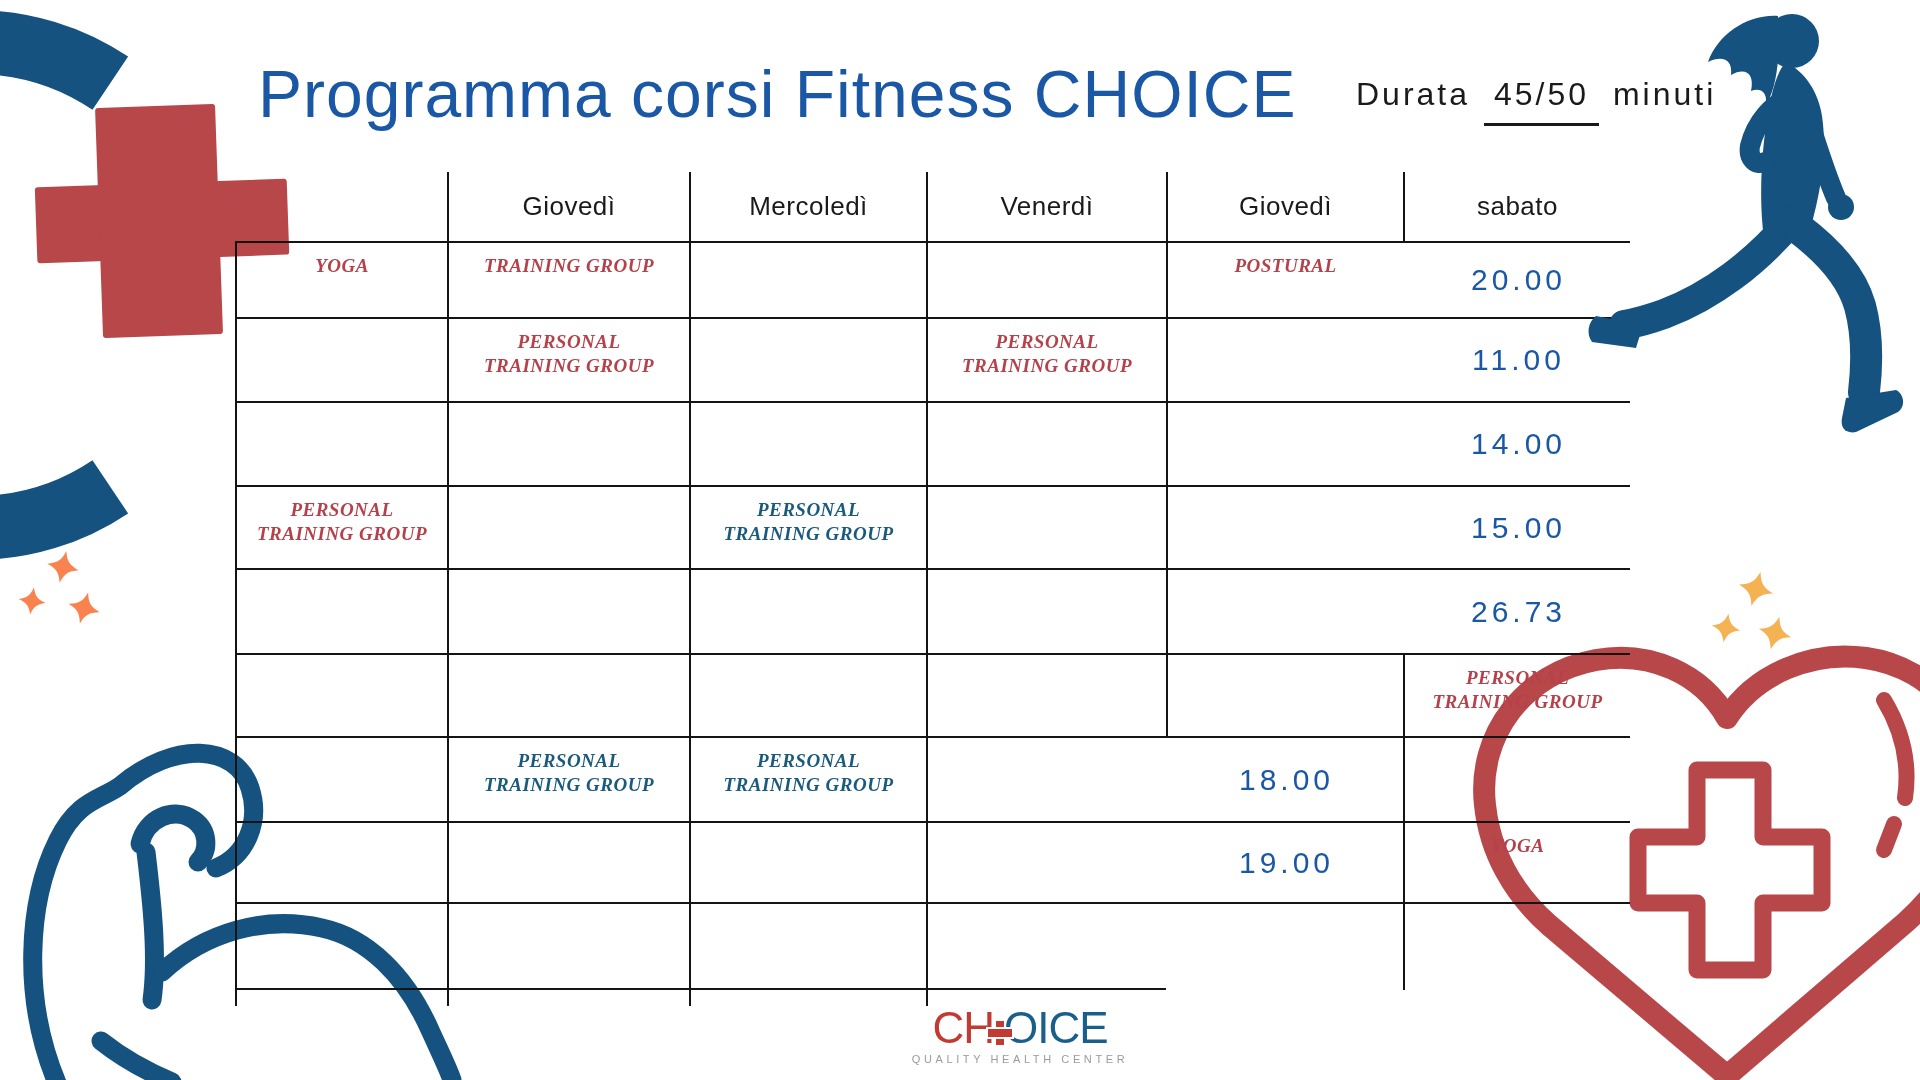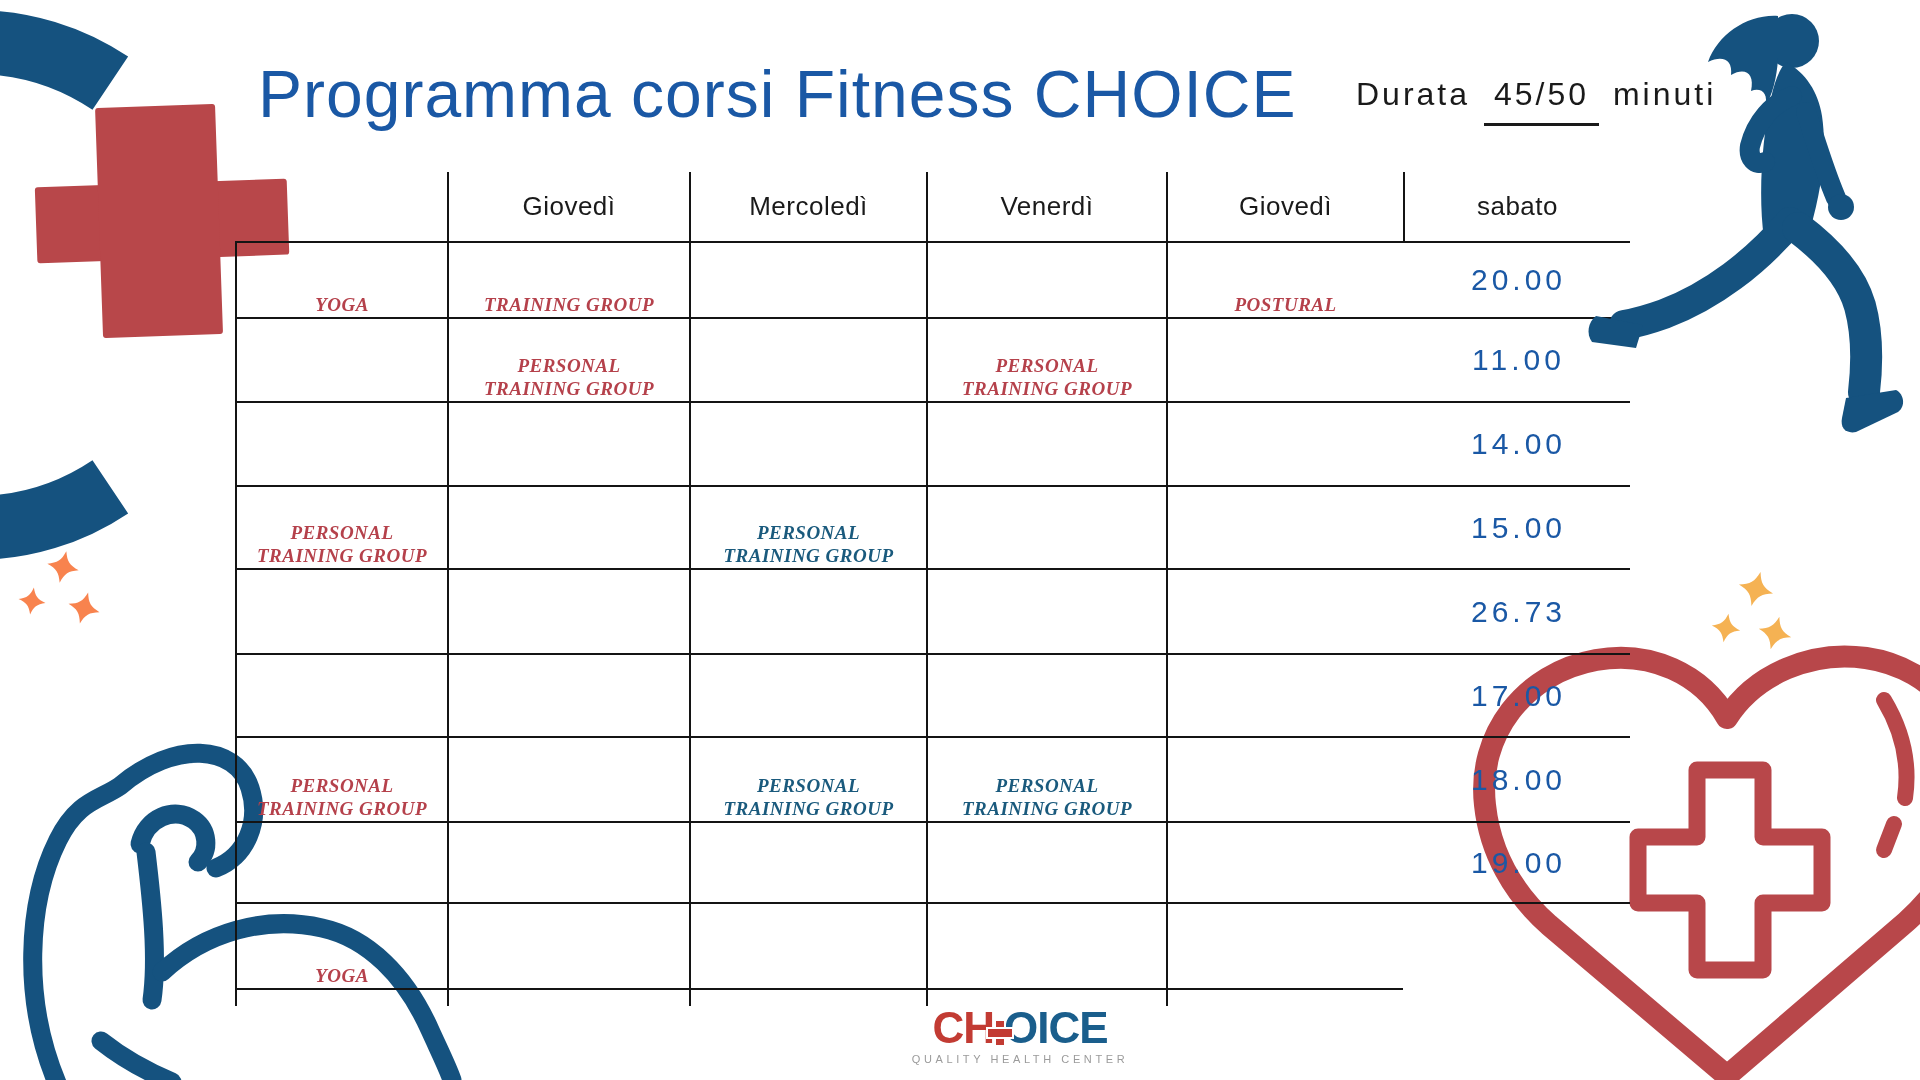--- a/index.html
+++ b/index.html
@@ -30,31 +30,31 @@
     grid-template-rows:71px 76px 84px 84px 83px 85px 83px 85px 81px 86px 16px;}
   .cell{border-color:var(--grid-line);}
   .day-h{border-left:2px solid var(--grid-line);border-bottom:2px solid var(--grid-line);
     display:flex;align-items:center;justify-content:center;
     font-size:26px;letter-spacing:.5px;color:var(--ink);}
   .corner{border-bottom:2px solid var(--grid-line);}
   .time-cell{border-bottom:2px solid var(--grid-line);display:flex;align-items:center;
     justify-content:center;font-size:30px;letter-spacing:4px;color:var(--brand-blue);
     padding-left:4px;}
   .course-cell{border-left:2px solid var(--grid-line);border-bottom:2px solid var(--grid-line);
-    display:flex;justify-content:center;align-items:flex-end;padding-top:3px;
+    display:flex;justify-content:center;align-items:flex-start;padding-top:11px;
     text-align:center;}
   .course-cell .lbl{font-family:"Liberation Serif",serif;font-style:italic;font-weight:bold;
     font-size:19px;letter-spacing:.5px;line-height:1.25;max-width:178px;}
   .lbl.red{color:var(--course-red);}
   .lbl.blue{color:var(--course-blue);}
   .ext-day{border-left:2px solid var(--grid-line);}
   .ext-time{border:none;}
 
   .logo{position:absolute;left:905px;top:1006px;width:230px;z-index:4;text-align:center;}
-  .logo-word{font-weight:bold;font-size:44px;letter-spacing:-1px;line-height:1;white-space:nowrap;}
+  .logo-word{font-weight:normal;font-size:44px;letter-spacing:-1px;line-height:1;white-space:nowrap;}
   .logo-ch{color:var(--logo-red);}
   .logo-oice{color:var(--logo-blue);}
   .logo-cross{position:relative;display:inline-block;width:24px;height:26px;
     margin:0 -8px 0 -6px;top:1px;z-index:2;vertical-align:-2px;}
   .logo-cross i{position:absolute;background:var(--logo-red);box-shadow:0 0 0 2px #fff;}
   .logo-cross i.h{left:0;top:9px;width:24px;height:8px;}
   .logo-cross i.v{left:8px;top:1px;width:8px;height:24px;}
   .logo-tagline{margin-top:3px;font-size:11px;letter-spacing:3.6px;color:var(--logo-gray);
     white-space:nowrap;}
 </style>
@@ -150,21 +150,20 @@
       <div class="cell course-cell"></div>
       <div class="cell course-cell"></div>
       <div class="cell course-cell"></div>
       <div class="cell course-cell"></div>
       <div class="cell time-cell">26.73</div>
       <div class="cell course-cell"></div>
       <div class="cell course-cell"></div>
       <div class="cell course-cell"></div>
       <div class="cell course-cell"></div>
       <div class="cell course-cell"></div>
-      <div class="cell time-cell">17.00</div>
       <div class="cell course-cell">
         <span class="lbl red">PERSONAL TRAINING GROUP</span>
       </div>
       <div class="cell course-cell"></div>
       <div class="cell course-cell">
         <span class="lbl blue">PERSONAL TRAINING GROUP</span>
       </div>
       <div class="cell course-cell">
         <span class="lbl blue">PERSONAL TRAINING GROUP</span>
       </div>

